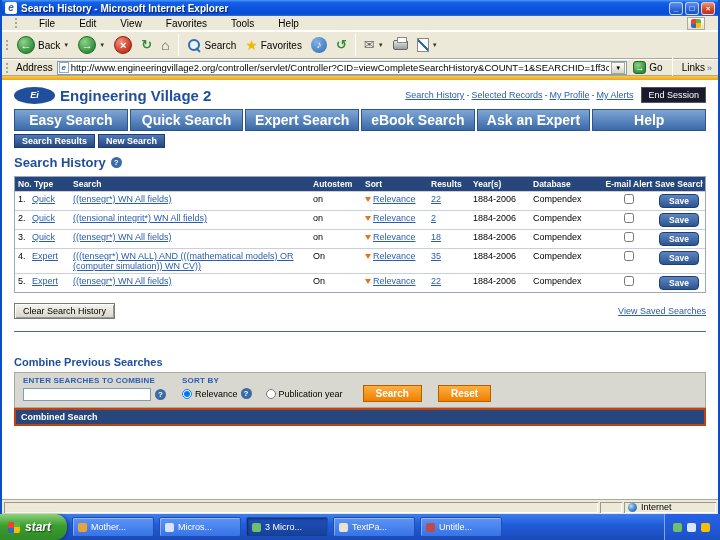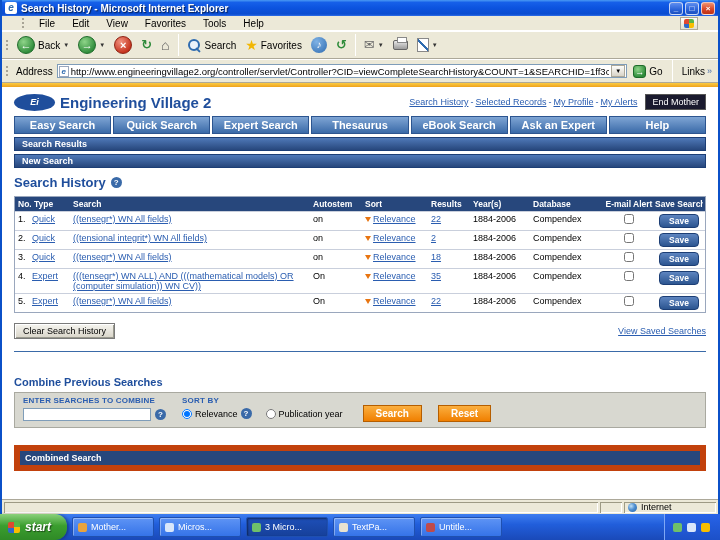--- a/index.html
+++ b/index.html
@@ -16,21 +16,21 @@
     font-size:10px; line-height:12px; text-align:center; border-radius:2px; }
   .title-text { flex:1; color:#fff; font-weight:bold; font-size:10px; text-shadow:1px 1px 1px rgba(0,0,0,.6);
     white-space:nowrap; overflow:hidden; }
   .winbtns { display:flex; gap:2px; }
   .winbtn { width:14px; height:13px; border:1px solid rgba(255,255,255,.7); border-radius:3px; color:#fff;
     font-size:8px; line-height:11px; text-align:center; font-weight:bold;
     background:linear-gradient(180deg,#5E8EF0,#2B63D8 60%,#1C4FBE); }
   .winbtn.close { background:linear-gradient(180deg,#F0926F,#D8482A 55%,#BE3215); }
 
   
-  .menubar { height:15px; display:flex; align-items:center; gap:5px; padding:0 20px; background:#ECE9D8;
+  .menubar { height:15px; display:flex; align-items:center; gap:12px; padding:0 13px; background:#ECE9D8;
     border-bottom:1px solid #fff; font-size:10px; }
   .grip { width:3px; height:10px; border-left:2px dotted #A8A496; margin-right:3px; }
   .menu-item { padding:1px 6px; color:#000; }
   .flex-sp { flex:1; }
   .winflag-wrap { width:18px; height:13px; background:linear-gradient(#FDFDFB,#E2DFCE); border:1px solid #ACA899;
     display:flex; align-items:center; justify-content:center; }
   .winflag { width:10px; height:9px; border-radius:2px;
     background:conic-gradient(#59B648 0 25%, #F9BE00 0 50%, #2E69C8 0 75%, #E04830 0 100%); }
 
   
@@ -58,21 +58,21 @@
     top:11px; left:8px; border-radius:1px; }
   .printer { width:15px; height:10px; background:linear-gradient(#E8E8E8,#9C9C9C); border:1px solid #666;
     border-radius:2px; position:relative; display:inline-block; }
   .printer::before { content:""; position:absolute; top:-4px; left:3px; width:8px; height:4px; background:#fff; border:1px solid #888; }
   .edit-ic { width:12px; height:14px; background:#fff; border:1px solid #888; position:relative; display:inline-block; }
   .edit-ic::after { content:""; position:absolute; inset:0;
     background:linear-gradient(45deg,transparent 44%,#2E6BB0 44%,#2E6BB0 56%,transparent 56%); }
   .sep { width:1px; height:22px; background:#ACA899; border-right:1px solid #fff; margin:0 3px; }
 
   
-  .addressbar { height:24px; display:flex; align-items:center; gap:4px; padding:0 4px; background:#ECE9D8;
+  .addressbar { height:17px; display:flex; align-items:center; gap:4px; padding:0 4px; background:#ECE9D8;
     border-top:1px solid #fff; border-bottom:1px solid #ACA899; font-size:10px; }
   .addr-input-wrap { flex:1; display:flex; align-items:center; background:#fff; border:1px solid #7F9DB9;
     height:14px; padding:0 1px; gap:2px; }
   .page-icon { width:10px; height:11px; border:1px solid #9AA7BD; background:#fff; color:#2E6BB0; font-weight:bold;
     font-style:italic; font-size:8px; line-height:10px; text-align:center; flex:0 0 auto; }
   .addr-input { border:none; outline:none; flex:1; height:12px; font-size:9.5px; color:#000;
     font-family:"Liberation Sans","DejaVu Sans",sans-serif; }
   .addr-drop { width:14px; height:12px; background:linear-gradient(#FDFDFB,#D8D4C8); border:1px solid #ACA899;
     font-size:6px; text-align:center; line-height:11px; }
   .go-btn { display:flex; align-items:center; gap:3px; padding:0 2px; }
@@ -89,22 +89,22 @@
   .ei-badge { width:41px; height:17px; border-radius:50%; background:#1F4E9C; color:#fff; font-weight:bold;
     font-style:italic; font-size:9px; display:inline-flex; align-items:center; justify-content:center; flex:0 0 auto; }
   .ev-logo-text { color:#1F4E9C; font-size:15px; font-weight:bold; margin-left:5px; white-space:nowrap; }
   .ev-top-right { margin-left:auto; display:flex; align-items:center; gap:8px; font-size:9px; }
   .lnk { color:#2A5DB0; text-decoration:underline; cursor:pointer; }
   .sep-dash { color:#2A5DB0; margin:0 2px; }
   .end-session { background:#1A1A2E; color:#fff; font-size:9px; padding:2px 6px; border:1px solid #555; }
 
   .ev-tabs { display:flex; gap:2px; margin-top:4px; }
   .ev-tab { flex:1; background:linear-gradient(#7FA5D4,#3A6AA8); border:1px solid #2C5590; color:#fff;
-    font-size:11px; font-weight:bold; text-align:center; padding:2px 0; white-space:nowrap; }
-  .ev-subtabs { display:flex; gap:3px; margin-top:3px;flex-direction:column; }
+    font-size:14px; font-weight:bold; text-align:center; padding:2px 0; white-space:nowrap; }
+  .ev-subtabs { display:flex; gap:3px; margin-top:3px; }
   .ev-subtab { background:linear-gradient(#4F79B8,#27477C); border:1px solid #1C3E75; color:#fff; font-size:9px;
     font-weight:bold; padding:1px 7px; }
 
   .sh-heading { margin-top:7px; display:flex; align-items:center; gap:5px; }
   .sh-title { color:#1F4E9C; font-size:13px; font-weight:bold; }
   .help-icon { width:11px; height:11px; border-radius:50%; background:#3A6AA8; color:#fff; font-size:8px;
     font-weight:bold; display:inline-flex; align-items:center; justify-content:center; flex:0 0 auto; }
 
   .sh-table { margin-top:6px; border:1px solid #9AA7BD; }
   .sh-head { display:flex; background:#27477C; color:#fff; font-weight:bold; font-size:8.5px; padding:2px 0; }
@@ -138,21 +138,21 @@
   .input-row { margin-top:3px; display:flex; align-items:center; gap:4px; }
   .combine-input { width:128px; height:13px; border:1px solid #7F9DB9; background:#fff; font-size:10px;
     font-family:"Liberation Sans","DejaVu Sans",sans-serif; }
   .radio-row { margin-top:3px; display:flex; align-items:center; gap:3px; font-size:9px; }
   .radio-row input { width:10px; height:10px; margin:0; }
   .radio-gap { width:8px; }
   .btn-col { display:flex; gap:16px; margin-top:9px; margin-left:4px; }
   .orange-btn { background:linear-gradient(#FBAF3F,#F07F00); border:1px solid #B55E00; color:#fff; font-weight:bold;
     font-size:10px; padding:2px 12px; }
 
-  .combined-box { margin-top:17px; border:6px solid #c2410c; }
+  .combined-box { margin-top:0; border:2px solid #c2410c; }
   .combined-head { background:#27477C; color:#fff; font-weight:bold; font-size:9px; padding:2px 5px; }
   .combined-body { background:#fff; padding:5px 7px 7px; font-size:9.5px; line-height:12px; color:#000; }
   .cline.note { margin-top:11px; }
 
   
   .statusbar { height:15px; background:#ECE9D8; border-top:1px solid #ACA899; display:flex; align-items:center;
     gap:2px; padding:0 2px; font-size:9px; }
   .sb-panel { height:11px; box-shadow:inset 1px 1px 0 #9D9A84, inset -1px -1px 0 #fff; }
   .sb-main { flex:1; }
   .sb-small { width:22px; }
@@ -286,29 +286,28 @@
 
     <div class="ev-page">
 
       <div class="ev-header">
         <span class="ei-badge">Ei</span>
         <span class="ev-logo-text">Engineering Village 2</span>
         <div class="ev-top-right">
           <span>
             <a class="lnk">Search History</a><span class="sep-dash">-</span><a class="lnk">Selected Records</a><span class="sep-dash">-</span><a class="lnk">My Profile</a><span class="sep-dash">-</span><a class="lnk">My Alerts</a>
           </span>
-          <span class="end-session">End Mother</span>
+          <span class="end-session">End Session</span>
         </div>
       </div>
 
       <div class="ev-tabs">
         <span class="ev-tab">Easy Search</span>
         <span class="ev-tab">Quick Search</span>
         <span class="ev-tab">Expert Search</span>
-        <span class="ev-tab">Thesaurus</span>
         <span class="ev-tab">eBook Search</span>
         <span class="ev-tab">Ask an Expert</span>
         <span class="ev-tab">Help</span>
       </div>
 
       <div class="ev-subtabs">
         <span class="ev-subtab">Search Results</span>
         <span class="ev-subtab">New Search</span>
       </div>
 

